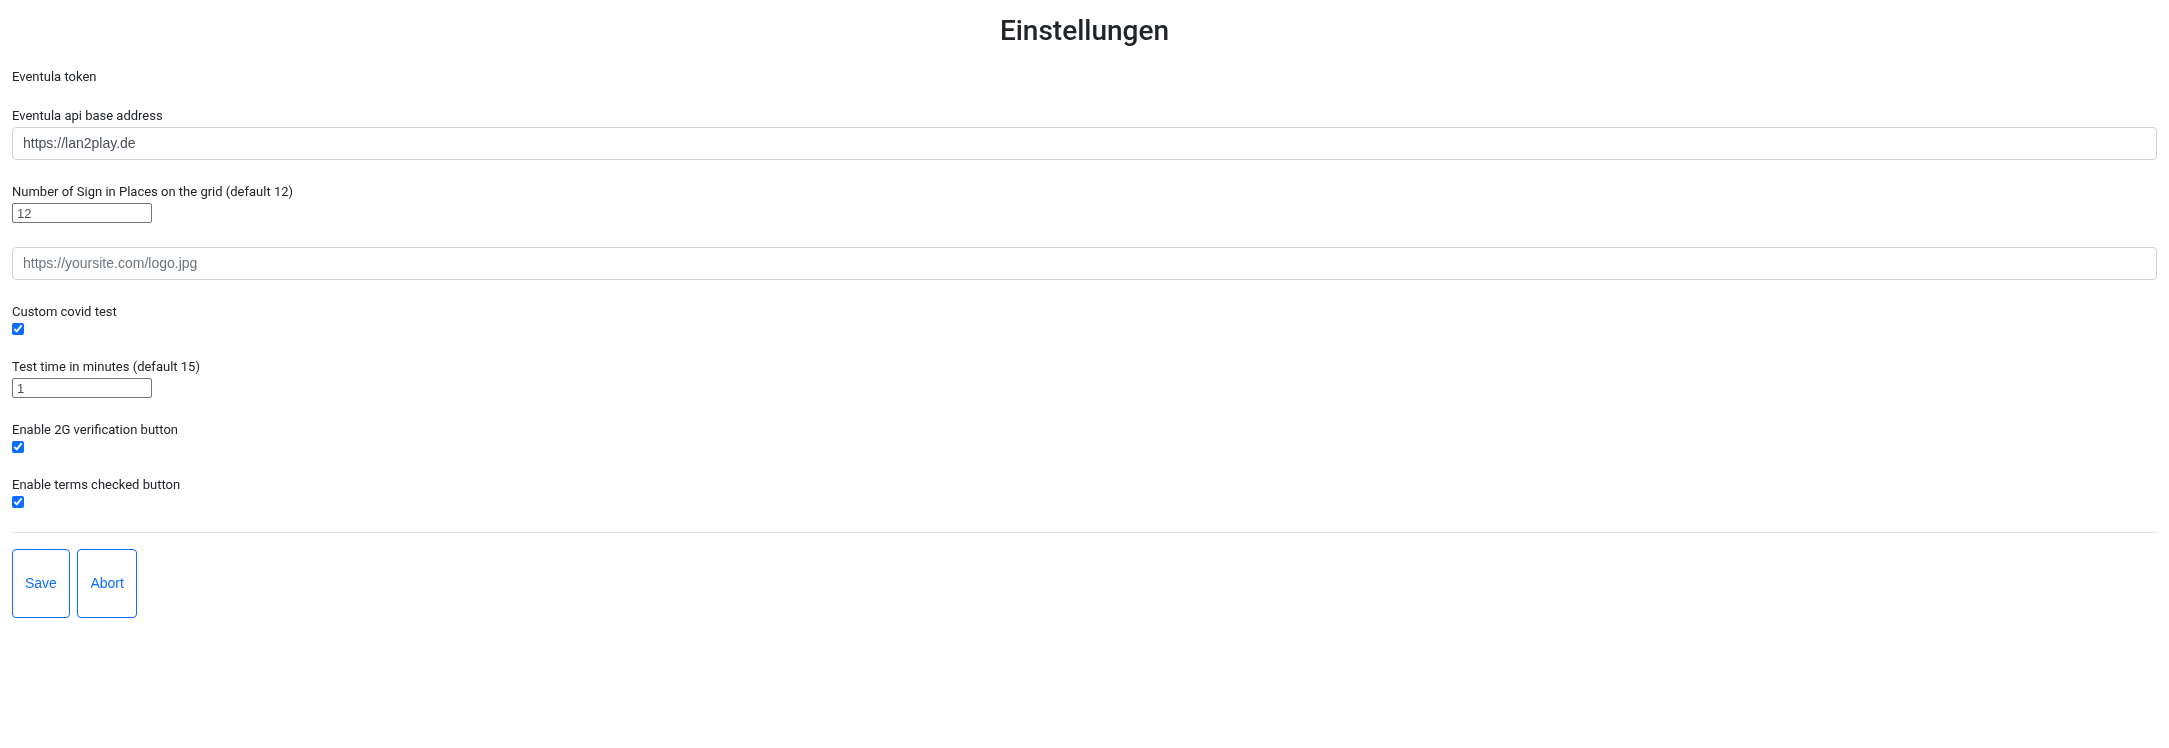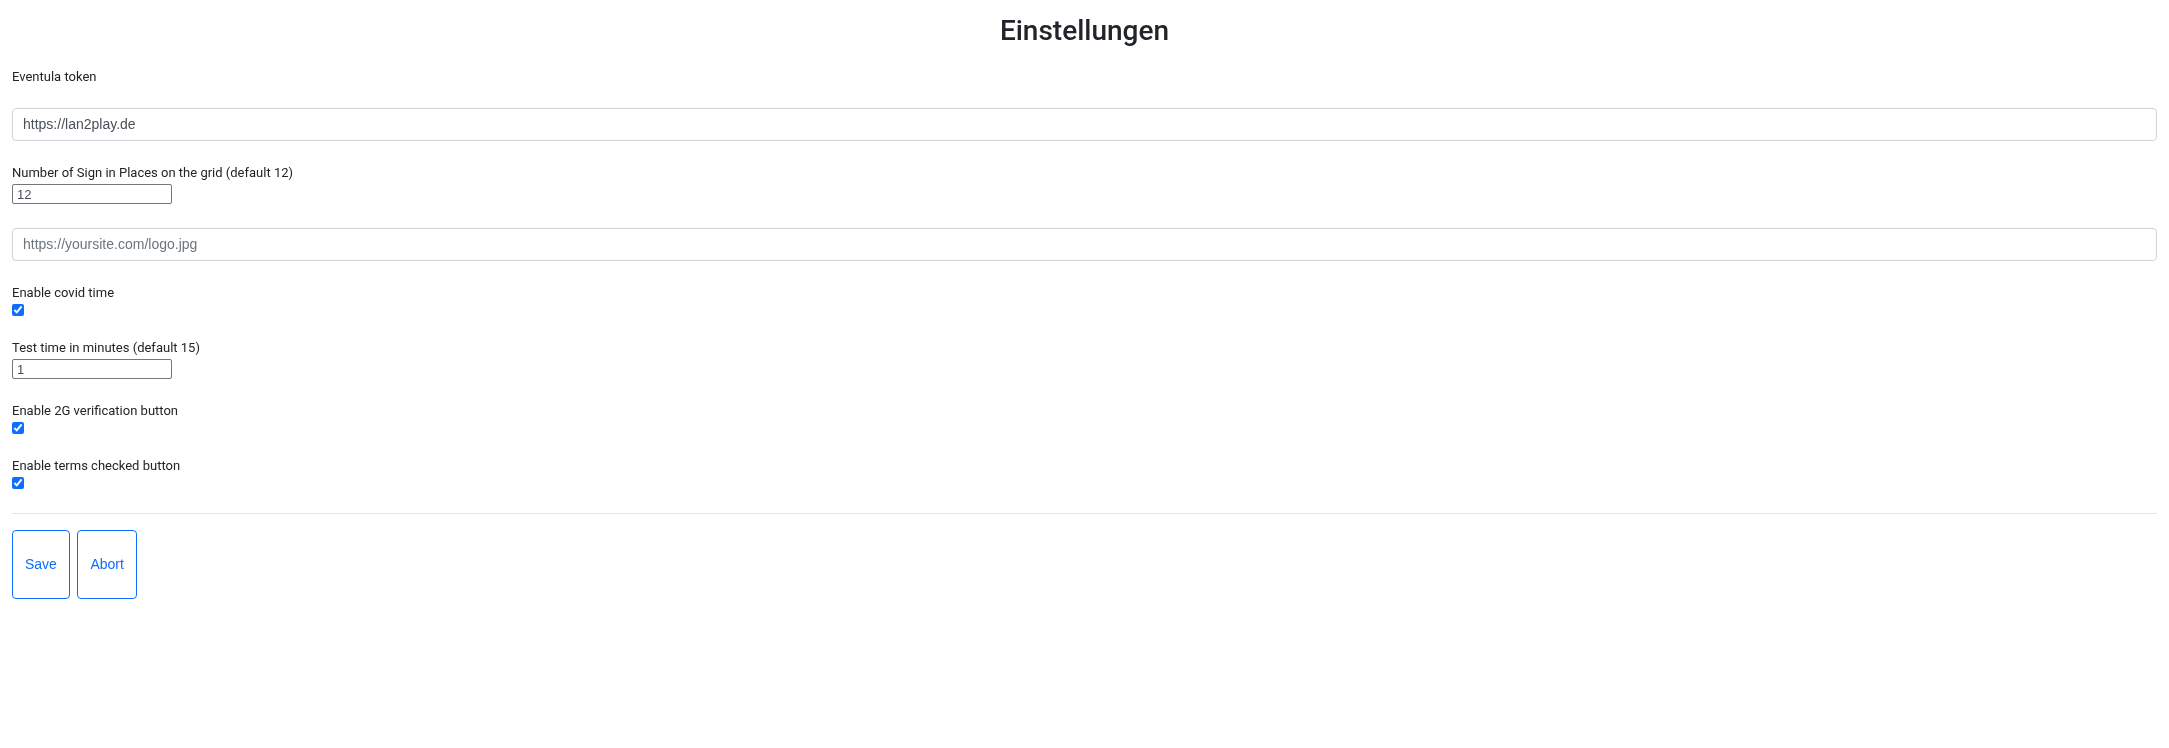--- a/index.html
+++ b/index.html
@@ -43,21 +43,21 @@
   }
   .form-control.focused {
     border-color: #86b7fe;
     box-shadow: 0 0 0 3px rgba(13,110,253,0.15);
   }
   .form-control::placeholder {
     color: #6c757d;
     opacity: 1;
   }
   .form-control.number-small {
-    width: 160px;
+    width: 140px;
     border: 1px solid #767676;
     border-radius: 2px;
     padding: 1px 4px;
     font-size: 13px;
     height: 20px;
   }
   .checkbox-input {
     display: block;
     margin: 0;
     accent-color: #0d6efd;
@@ -114,34 +114,35 @@
 
 
 
 <h2 class="page-title">Einstellungen</h2>
 
 <div class="form-group">
   <label class="form-label">Eventula token</label>
 </div>
 
 <div class="form-group">
+  <label class="form-label">Eventula api base address</label>
   <input type="text" class="form-control" value="https://lan2play.de" style="">
 </div>
 
 <div class="form-group">
   <label class="form-label">Number of Sign in Places on the grid (default 12)</label>
   <input type="number" class="form-control number-small" value="12" style="">
 </div>
 
 <div class="form-group">
   <input type="text" class="form-control" placeholder="https://yoursite.com/logo.jpg" style="">
 </div>
 
 <div class="form-group">
-  <label class="form-label">Enable covid time</label>
+  <label class="form-label">Custom covid test</label>
   <input type="checkbox" class="checkbox-input" checked="" style="">
 </div>
 
 <div class="form-group">
   <label class="form-label">Test time in minutes (default 15)</label>
   <input type="number" class="form-control number-small" value="1" style="">
 </div>
 
 <div class="form-group">
   <label class="form-label">Enable 2G verification button</label>

